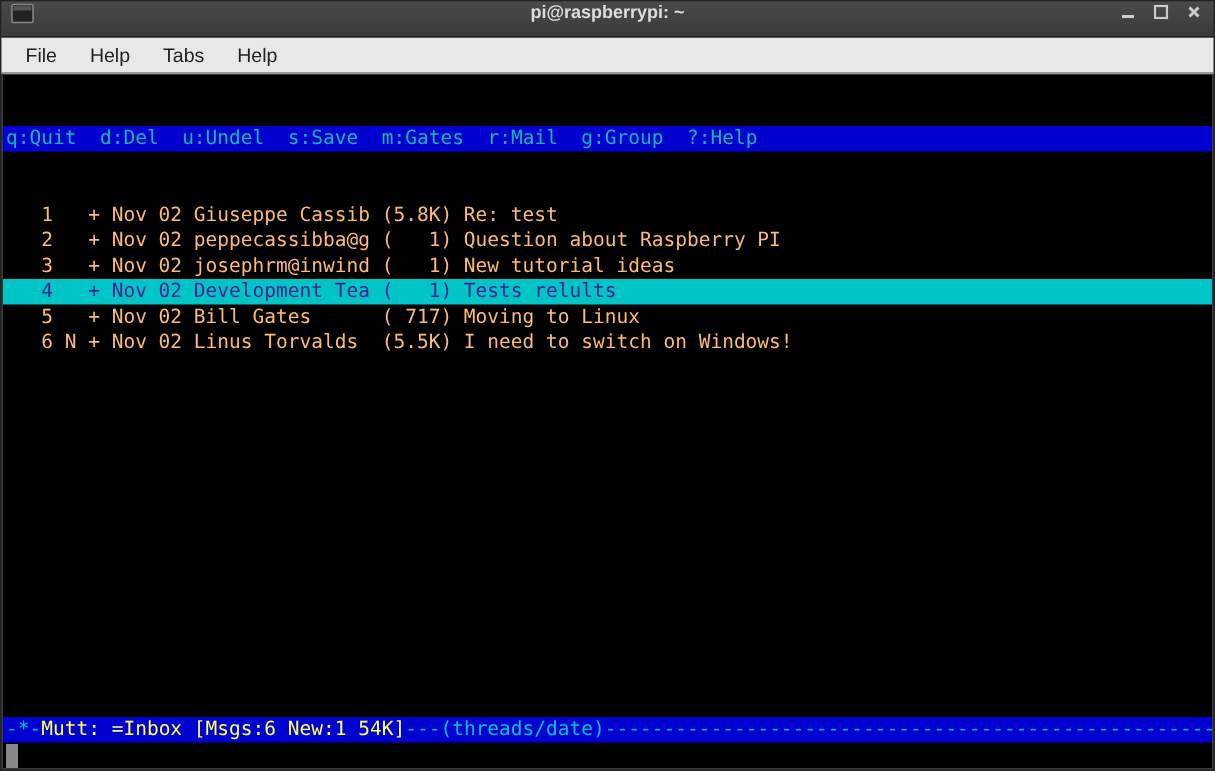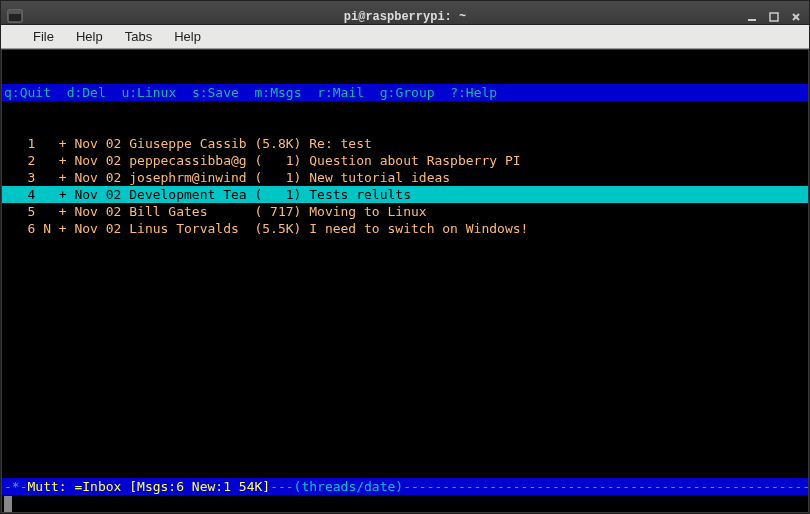--- a/index.html
+++ b/index.html
@@ -16,27 +16,26 @@
   height: 514px;
   background: #3a3a3a;
   display: flex;
   flex-direction: column;
   border: 1px solid #222;
 }
 .titlebar {
   height: 24px;
   background: linear-gradient(to bottom, #4a4a4a, #3a3a3a);
   display: flex;
-  align-items: flex-end;
+  align-items: flex-start;
   color: #ddd;
   font-weight: bold;
   font-size: 12px;
   position: relative;
   border-bottom: 1px solid #222;
-  font-family: Liberation Mono, monospace;
 }
 .titlebar-icon {
   width: 16px;
   height: 16px;
   margin: 0 6px;
   display: flex;
   align-items: center;
   justify-content: center;
 }
 .titlebar-title {
@@ -60,21 +59,21 @@
   color: #ccc;
   cursor: pointer;
   font-size: 11px;
   font-weight: bold;
 }
 .menubar {
   height: 24px;
   background: #e8e8e6;
   display: flex;
   align-items: center;
-  padding: 0 22px;
+  padding: 0 6px;
   gap: 2px;
   border-bottom: 1px solid #999;
 }
 .menu-item {
   padding: 3px 10px;
   color: #222;
   cursor: pointer;
   font-size: 13px;
 }
 .terminal {
@@ -94,21 +93,21 @@
   color: #00c5c7;
   padding: 0 2px;
 }
 .hotkey-bar span.k { color: #14b8a6; }
 .msg-row {
   color: #fdba74;
   padding: 0 2px;
 }
 .msg-row.selected {
   background: #00c5c7;
-  color: #000000;
+  color: #4c1d95;
 }
 .statusbar {
   position: absolute;
   bottom: 17px;
   left: 0; right: 0;
   background: #0000d0;
   color: #00c5c7;
   padding: 0 2px;
 }
 .yellow { color: #ffff55; }
@@ -155,19 +154,19 @@
   </div>
 
   <div class="menubar">
     <div class="menu-item">File</div>
     <div class="menu-item">Help</div>
     <div class="menu-item">Tabs</div>
     <div class="menu-item">Help</div>
   </div>
 
   <div class="terminal">
-    <div class="hotkey-bar"><span class="k">q:Quit</span>  <span class="k">d:Del</span>  <span class="k">u:Linux</span>  <span class="k">s:Save</span>  <span class="k">m:Msgs</span>  <span class="k">r:Mail</span>  <span class="k">g:Group</span>  <span class="k">?:Help</span></div>
+    <div class="hotkey-bar"><span class="k">q:Quit</span>  <span class="k">d:Del</span>  <span class="k">u:Undel</span>  <span class="k">s:Save</span>  <span class="k">m:Gates</span>  <span class="k">r:Mail</span>  <span class="k">g:Group</span>  <span class="k">?:Help</span></div>
     <div id="msg-list"><div class="msg-row">   1   + Nov 02 Giuseppe Cassib (5.8K) Re: test</div><div class="msg-row">   2   + Nov 02 peppecassibba@g (   1) Question about Raspberry PI</div><div class="msg-row">   3   + Nov 02 josephrm@inwind (   1) New tutorial ideas</div><div class="msg-row selected">   4   + Nov 02 Development Tea (   1) Tests relults</div><div class="msg-row">   5   + Nov 02 Bill Gates      ( 717) Moving to Linux</div><div class="msg-row">   6 N + Nov 02 Linus Torvalds  (5.5K) I need to switch on Windows!</div></div>
     <div class="statusbar"><span>-*-</span><span class="yellow">Mutt: =Inbox [Msgs:6 New:1 54K]</span><span>---(threads/date)----------------------------------------------------(all)---</span></div>
     <div class="cursor-line"></div>
   </div>
 
 </div>
 
 </body></html>

